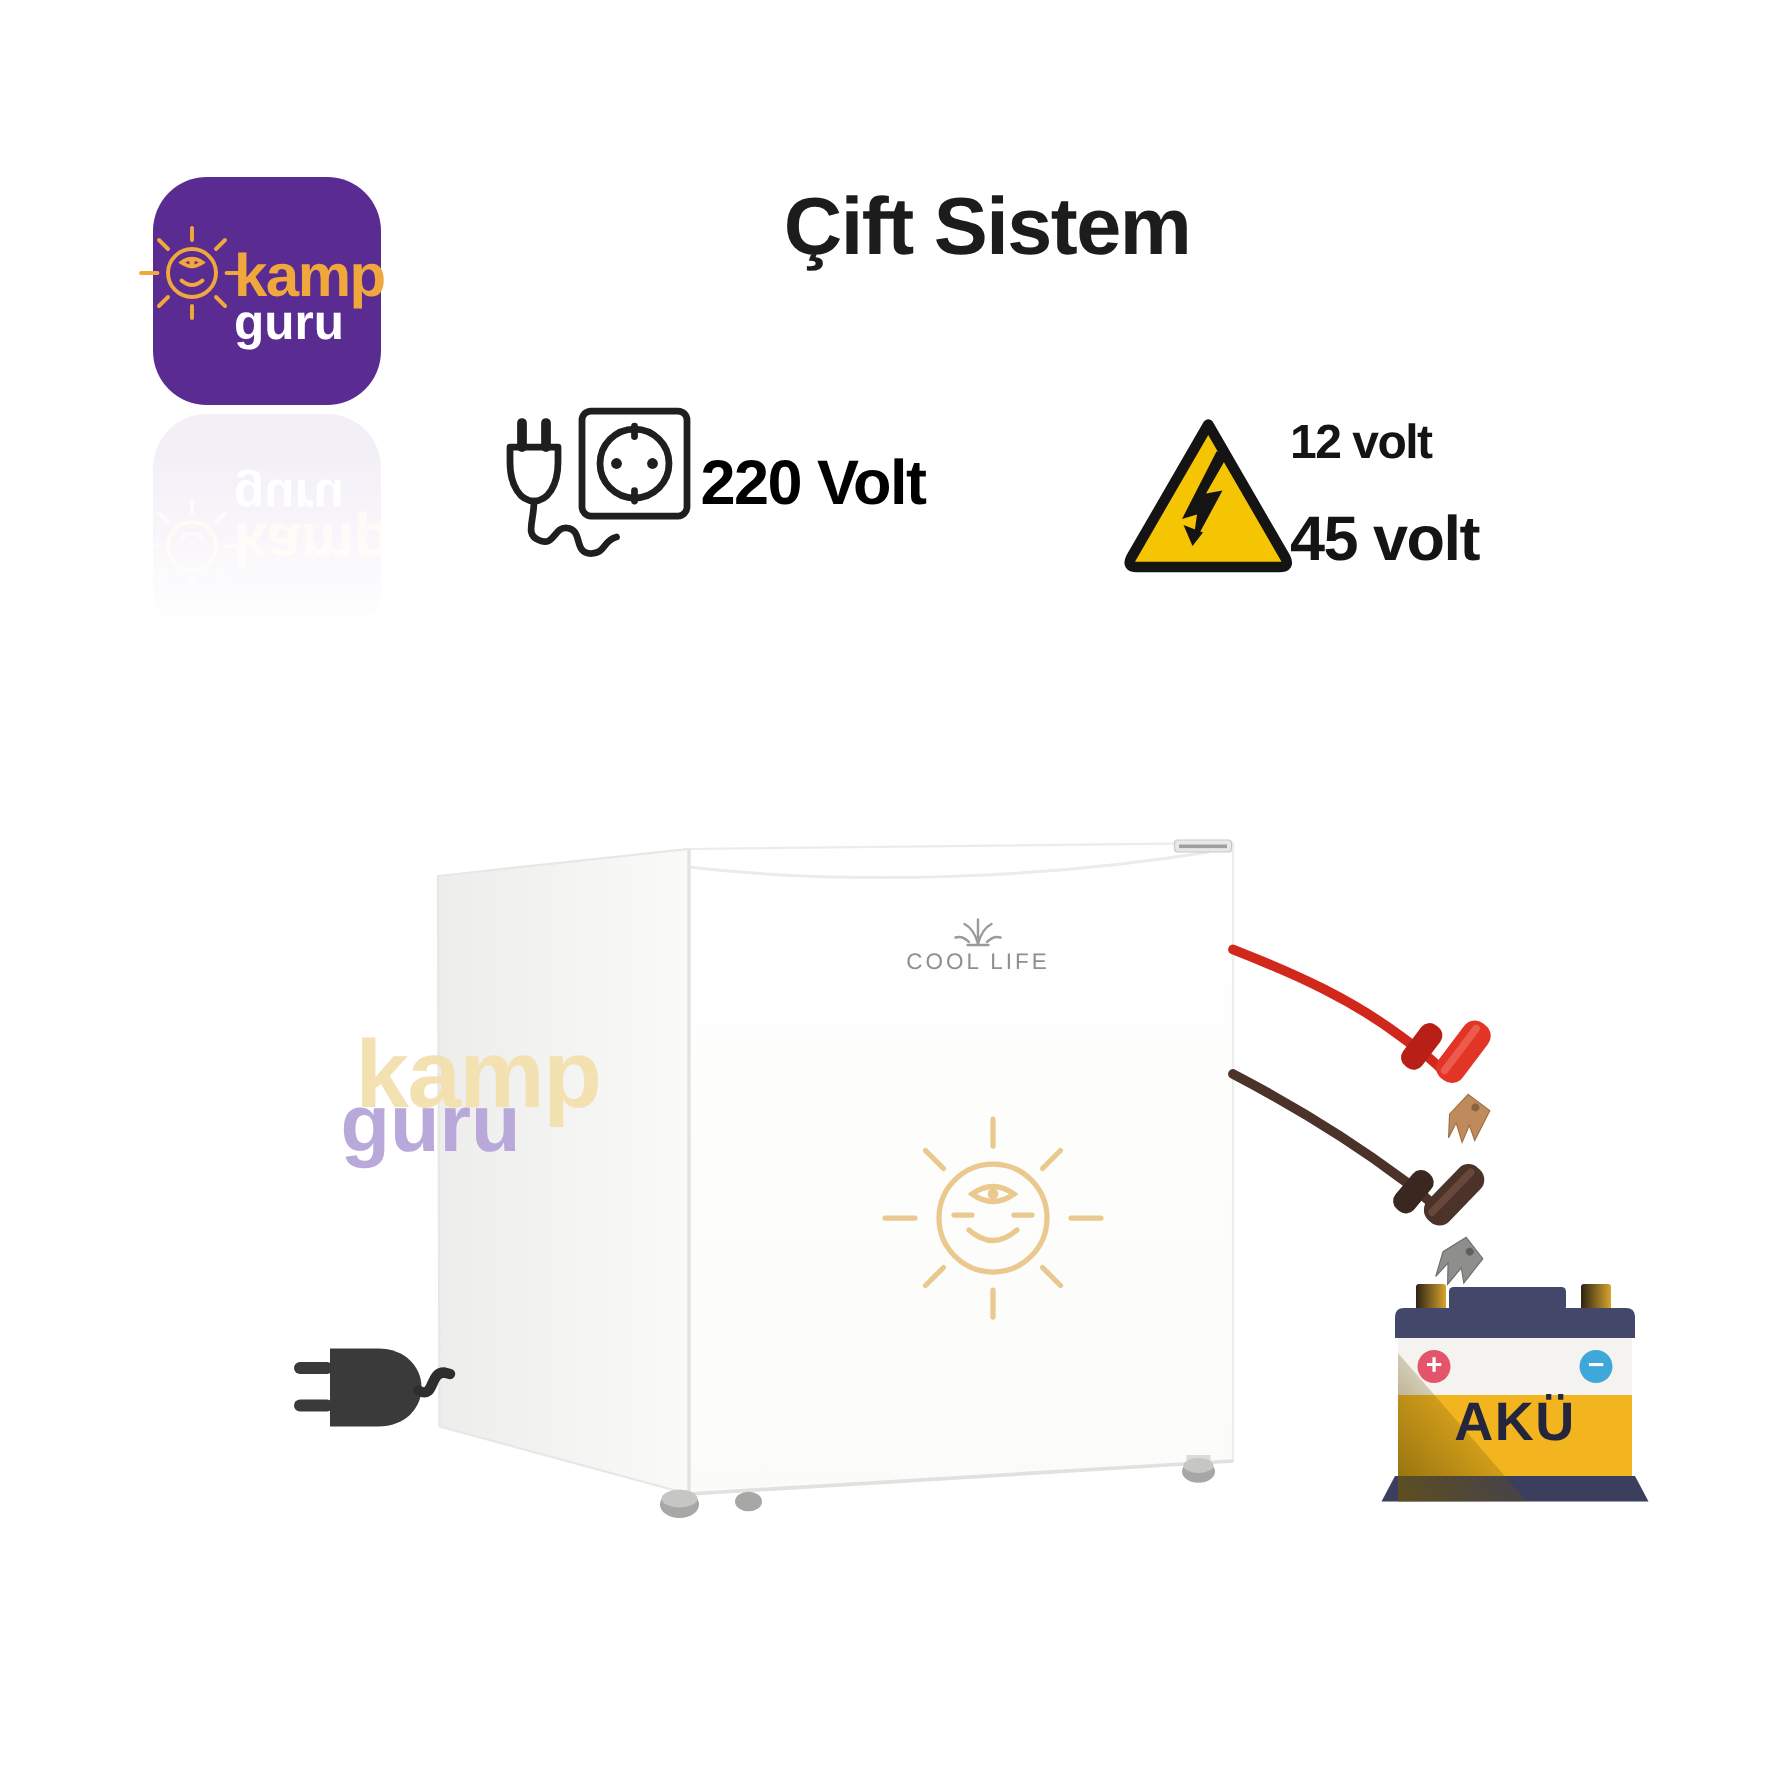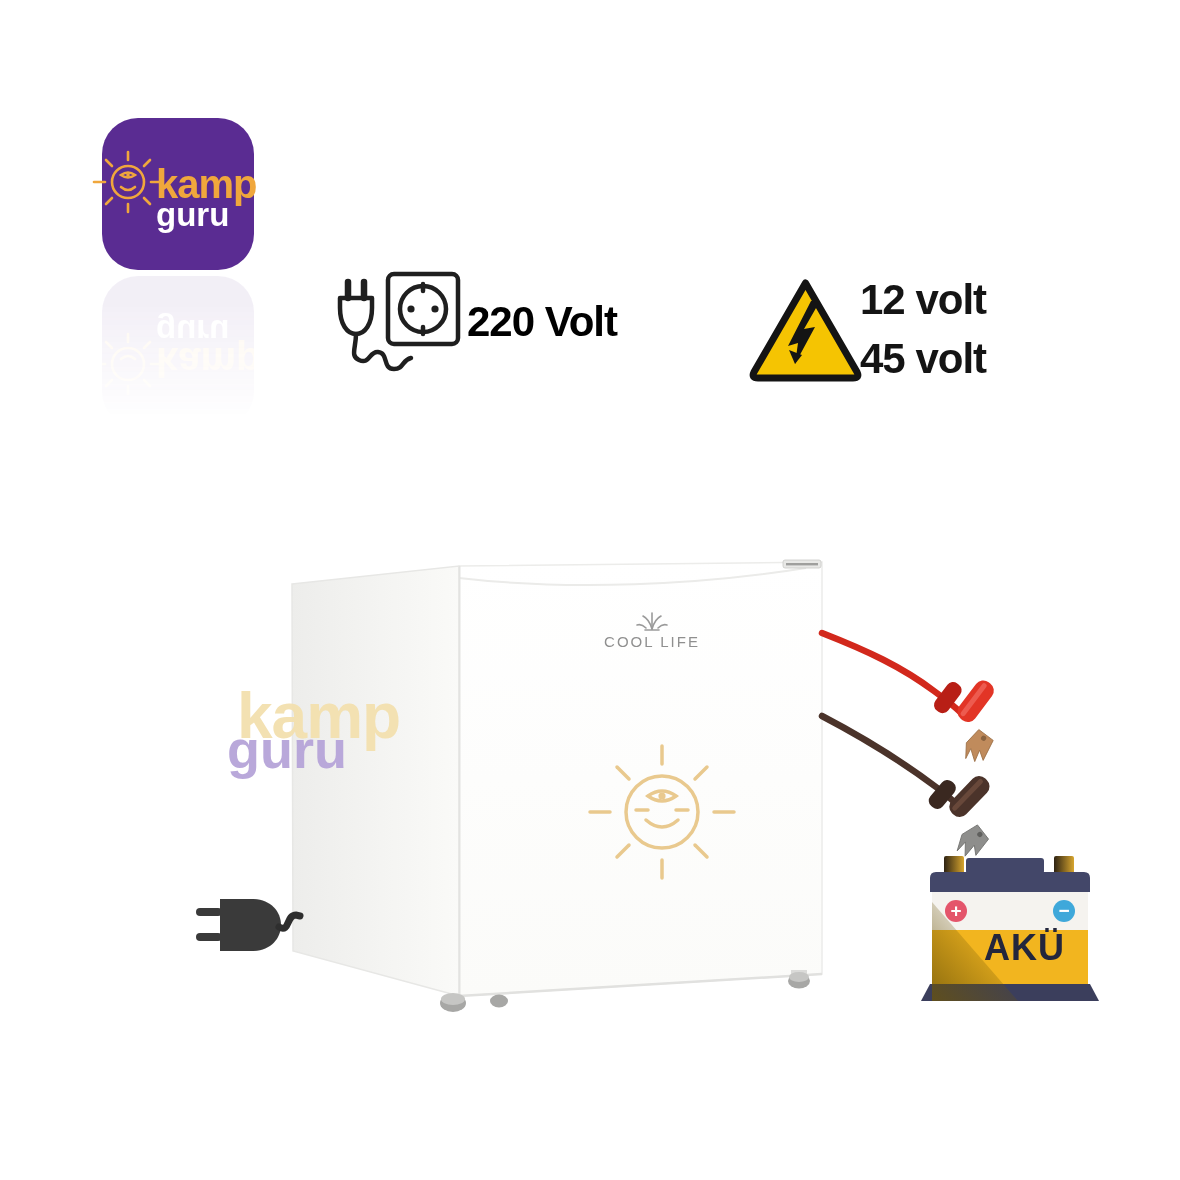--- a/index.html
+++ b/index.html
@@ -38,21 +38,21 @@
     font-size:54px; font-weight:700; color:#1c1c1c; letter-spacing:-1px;
     white-space:nowrap;
   }
 
   
   .ac-label {
     position:absolute; left:467px; top:298px; font-size:42px; font-weight:700;
     color:#000000; white-space:nowrap; letter-spacing:-1px;
   }
   .dc-label-1 {
-    position:absolute; left:860px; top:276px; font-size:42px; font-weight:700;
+    position:absolute; left:860px; top:276px; font-size:32px; font-weight:700;
     color:#141414; white-space:nowrap; letter-spacing:-1px;
   }
   .dc-label-2 {
     position:absolute; left:860px; top:335px; font-size:42px; font-weight:700;
     color:#141414; white-space:nowrap; letter-spacing:-1px;
   }
 
   
   .wm-kamp {
     position:absolute; left:237px; top:684px; font-size:64px; font-weight:700;
@@ -63,21 +63,21 @@
     color:rgba(181,163,216,0.95); line-height:1;
   }
 
   
   .fridge-brand {
     position:absolute; left:592px; top:633px; width:120px; text-align:center;
     font-family:Liberation Sans, sans-serif; font-size:15px; color:#8f8f8f;
     letter-spacing:2px;
   }
   .battery-label {
-    position:absolute; left:955px; top:927px; width:110px; text-align:right;
+    position:absolute; left:955px; top:927px; width:110px; text-align:center;
     font-size:36px; font-weight:700; color:#23263c; letter-spacing:1px;
   }
   .battery-plus {
     position:absolute; left:945px; top:899px; width:22px; height:22px;
     text-align:center; font-size:19px; font-weight:700; color:#ffffff; line-height:23px;
   }
   .battery-minus {
     position:absolute; left:1053px; top:899px; width:22px; height:22px;
     text-align:center; font-size:19px; font-weight:700; color:#ffffff; line-height:23px;
   }
@@ -243,20 +243,21 @@
           <line x1="-16" y1="16" x2="-22" y2="22"></line>
             <line x1="16" y1="16" x2="22" y2="22"></line>
           <path d="M-7,5 Q0,11 7,5"></path>
         </g>
       </svg>
       <span class="kamp abs" style="left:54px;top:46px;font-size:40px;font-weight:700;color:#f0a73c;line-height:1">kamp</span>
       <span class="guru abs" style="left:54px;top:80px;font-size:33px;font-weight:700;color:#fff;line-height:1">guru</span>
     </div>
   </div>
 
+  <div class="title">Çift Sistem</div>
 
   <svg class="abs" style="left:326px;top:264px" width="140" height="128" viewBox="0 0 140 128">
     <g stroke="#1f1f1f" stroke-width="4.5" fill="none" stroke-linecap="round" stroke-linejoin="round">
       <rect x="62" y="10" width="70" height="70" rx="6"></rect>
       <circle cx="97" cy="45" r="23"></circle>
       <line x1="97" y1="20" x2="97" y2="27"></line>
       <line x1="97" y1="63" x2="97" y2="70"></line>
       <circle cx="85" cy="45" r="3.6" fill="#1f1f1f" stroke="none"></circle>
       <circle cx="109" cy="45" r="3.6" fill="#1f1f1f" stroke="none"></circle>
       <line x1="22" y1="18" x2="22" y2="34" stroke-width="6.5"></line>

